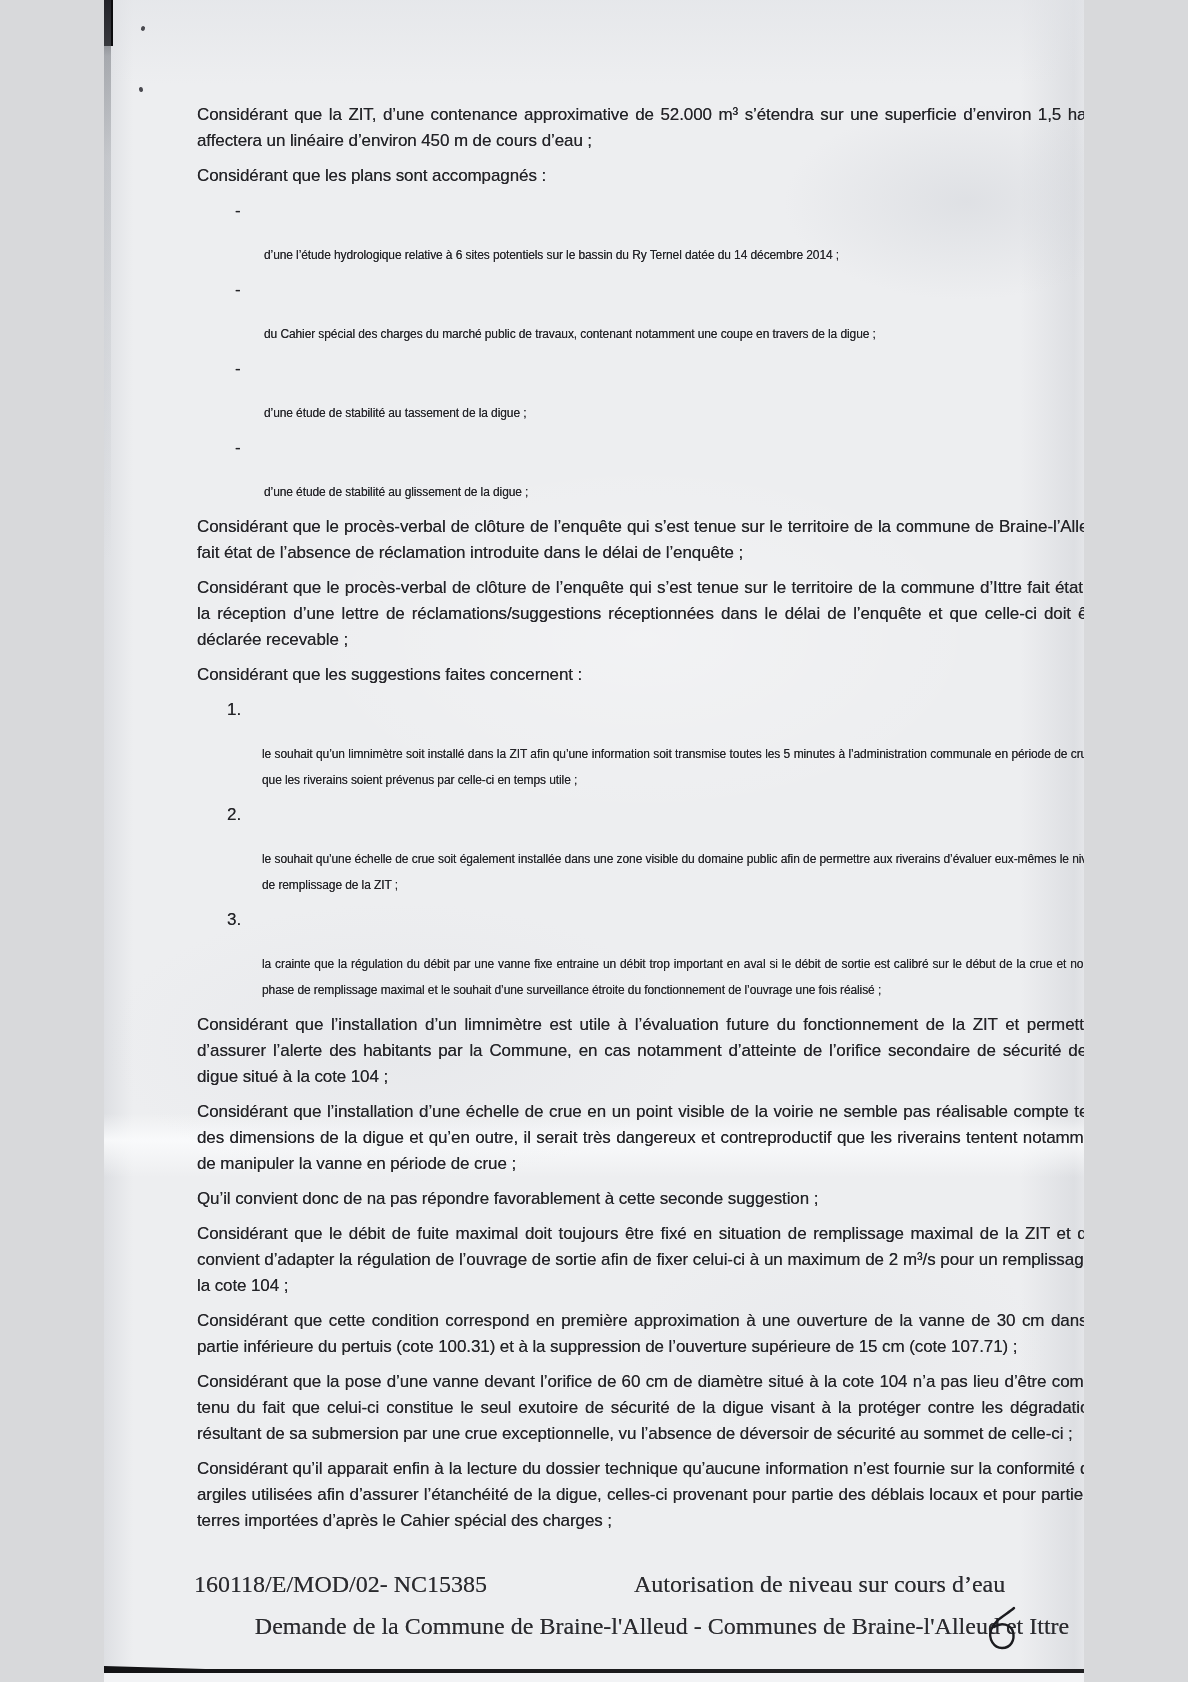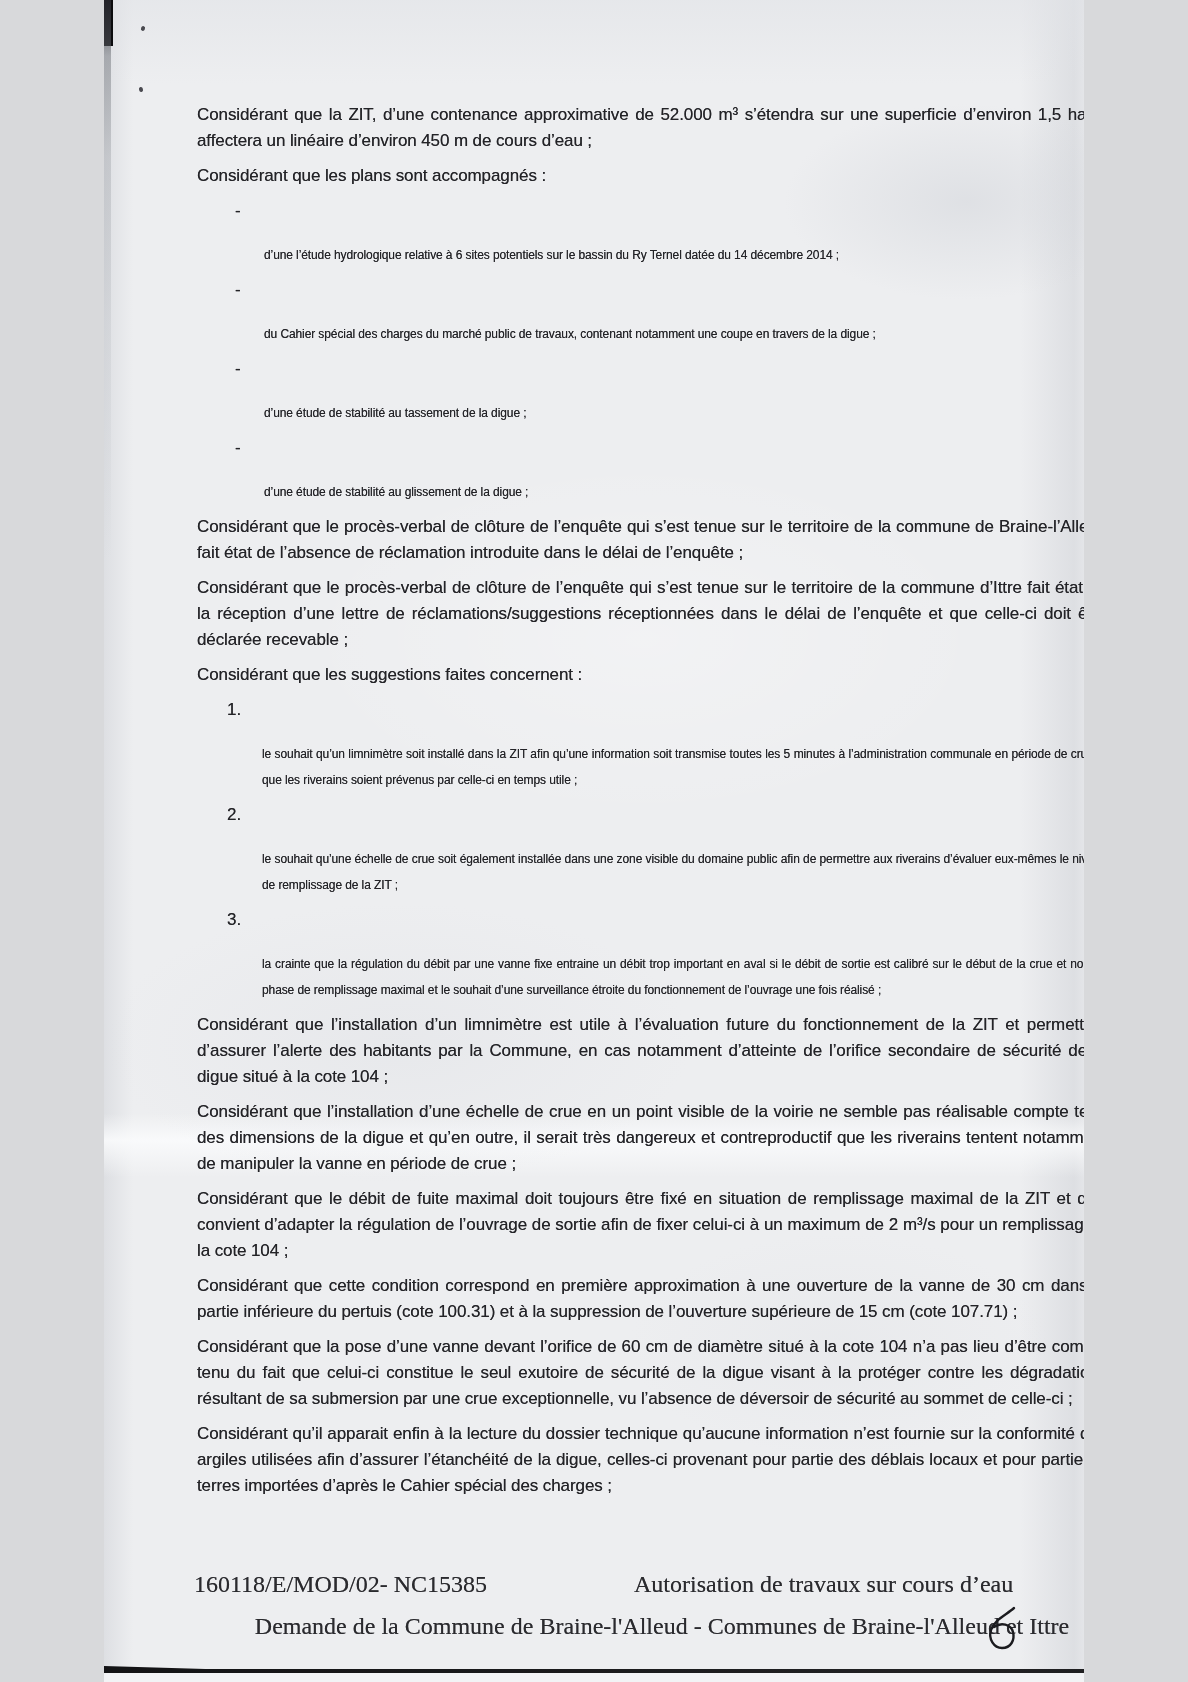--- a/index.html
+++ b/index.html
@@ -136,30 +136,31 @@
         <span class="li-text">le souhait qu’une échelle de crue soit également installée dans une zone visible du domaine public afin de permettre aux riverains d’évaluer eux-mêmes le niveau de remplissage de la ZIT ;</span>
       </div>
       <div class="nli">
         <span class="marker">3.</span>
         <span class="li-text">la crainte que la régulation du débit par une vanne fixe entraine un débit trop important en aval si le débit de sortie est calibré sur le début de la crue et non en phase de remplissage maximal et le souhait d’une surveillance étroite du fonctionnement de l’ouvrage une fois réalisé ;</span>
       </div>
     </div>
 
     <p class="para indent">Considérant que l’installation d’un limnimètre est utile à l’évaluation future du fonctionnement de la ZIT et permettrait d’assurer l’alerte des habitants par la Commune, en cas notamment d’atteinte de l’orifice secondaire de sécurité de la digue situé à la cote 104 ;</p>
     <p class="para indent">Considérant que l’installation d’une échelle de crue en un point visible de la voirie ne semble pas réalisable compte tenu des dimensions de la digue et qu’en outre, il serait très dangereux et contreproductif que les riverains tentent notamment de manipuler la vanne en période de crue ;</p>
+    <p class="para indent">Qu’il convient donc de na pas répondre favorablement à cette seconde suggestion ;</p>
     <p class="para indent">Considérant que le débit de fuite maximal doit toujours être fixé en situation de remplissage maximal de la ZIT et qu’il convient d’adapter la régulation de l’ouvrage de sortie afin de fixer celui-ci à un maximum de 2 m³/s pour un remplissage à la cote 104 ;</p>
     <p class="para indent">Considérant que cette condition correspond en première approximation à une ouverture de la vanne de 30 cm dans la partie inférieure du pertuis (cote 100.31) et à la suppression de l’ouverture supérieure de 15 cm (cote 107.71) ;</p>
     <p class="para indent">Considérant que la pose d’une vanne devant l’orifice de 60 cm de diamètre situé à la cote 104 n’a pas lieu d’être compte tenu du fait que celui-ci constitue le seul exutoire de sécurité de la digue visant à la protéger contre les dégradations résultant de sa submersion par une crue exceptionnelle, vu l’absence de déversoir de sécurité au sommet de celle-ci ;</p>
     <p class="para indent">Considérant qu’il apparait enfin à la lecture du dossier technique qu’aucune information n’est fournie sur la conformité des argiles utilisées afin d’assurer l’étanchéité de la digue, celles-ci provenant pour partie des déblais locaux et pour partie de terres importées d’après le Cahier spécial des charges ;</p>
   </div>
 
   <div class="footer">
     <div class="footer-row">
       <span class="f-ref">160118/E/MOD/02- NC15385</span>
-      <span class="f-title">Autorisation de travaux sur cours d’eau</span>
+      <span class="f-title">Autorisation de niveau sur cours d’eau</span>
       <span class="f-page">2/5</span>
     </div>
     <div class="footer-sub">Demande de la Commune de Braine-l'Alleud - Communes de Braine-l'Alleud et Ittre</div>
   </div>
 
   <svg class="handwritten" width="36" height="46" viewBox="0 0 36 46" aria-hidden="true">
     <path d="M30 2 C22 9 10 14 7 24 C4 33 10 42 18 42 C27 42 31 34 29 26 C27 18 17 16 10 21" fill="none" stroke="#1b1b1f" stroke-width="2.4" stroke-linecap="round"></path>
   </svg>
 
   <div class="bottom-wedge"></div>

